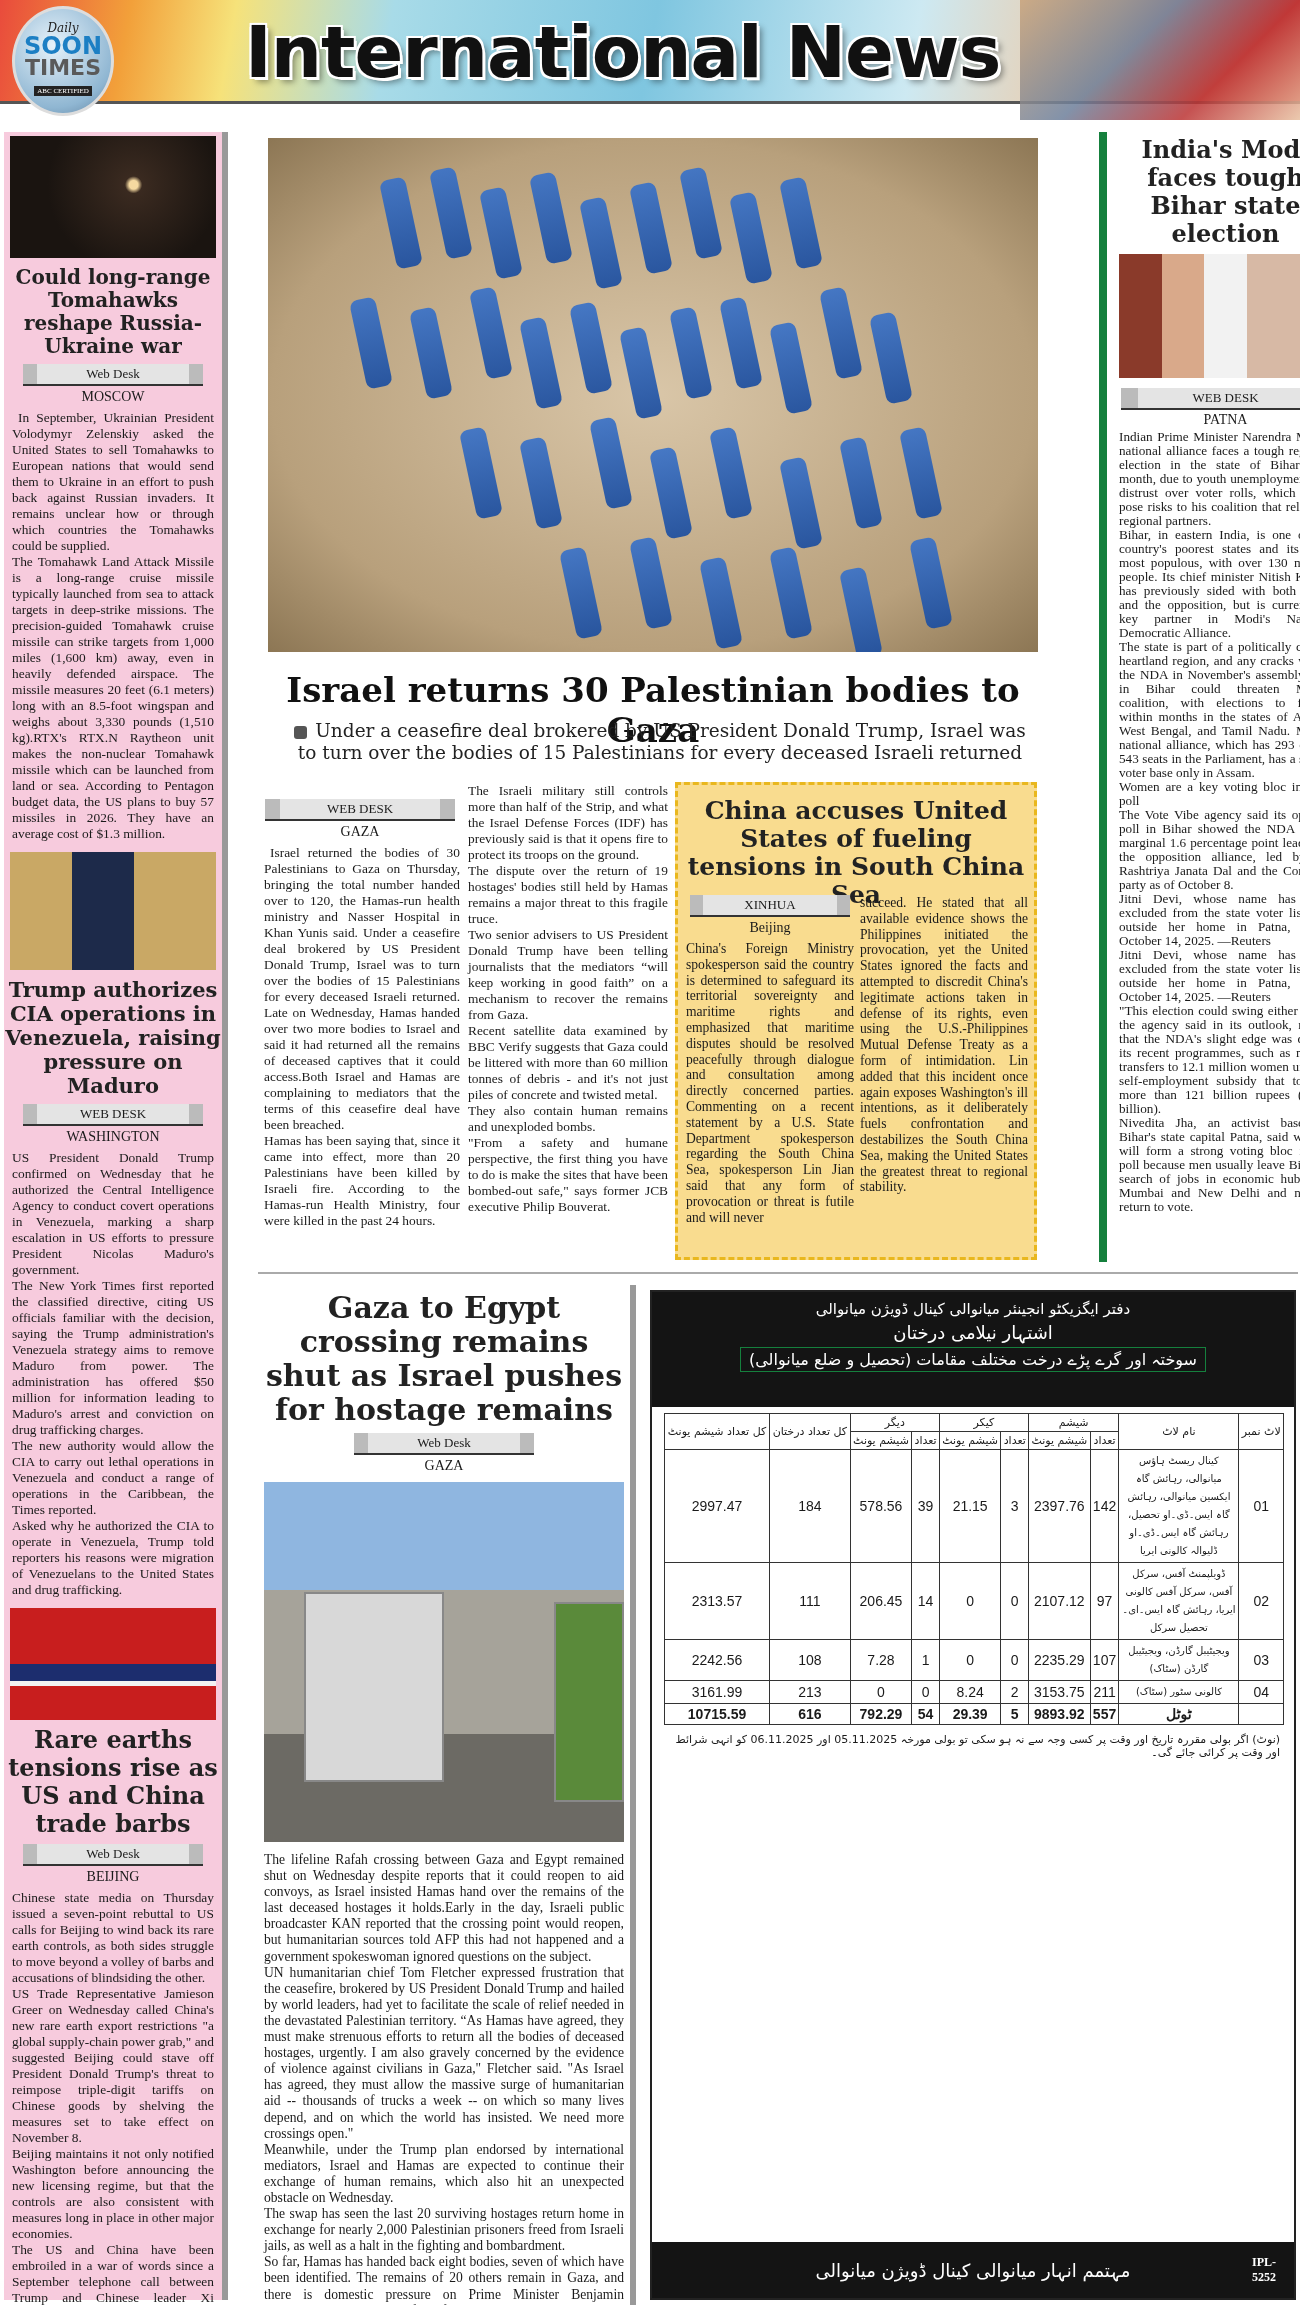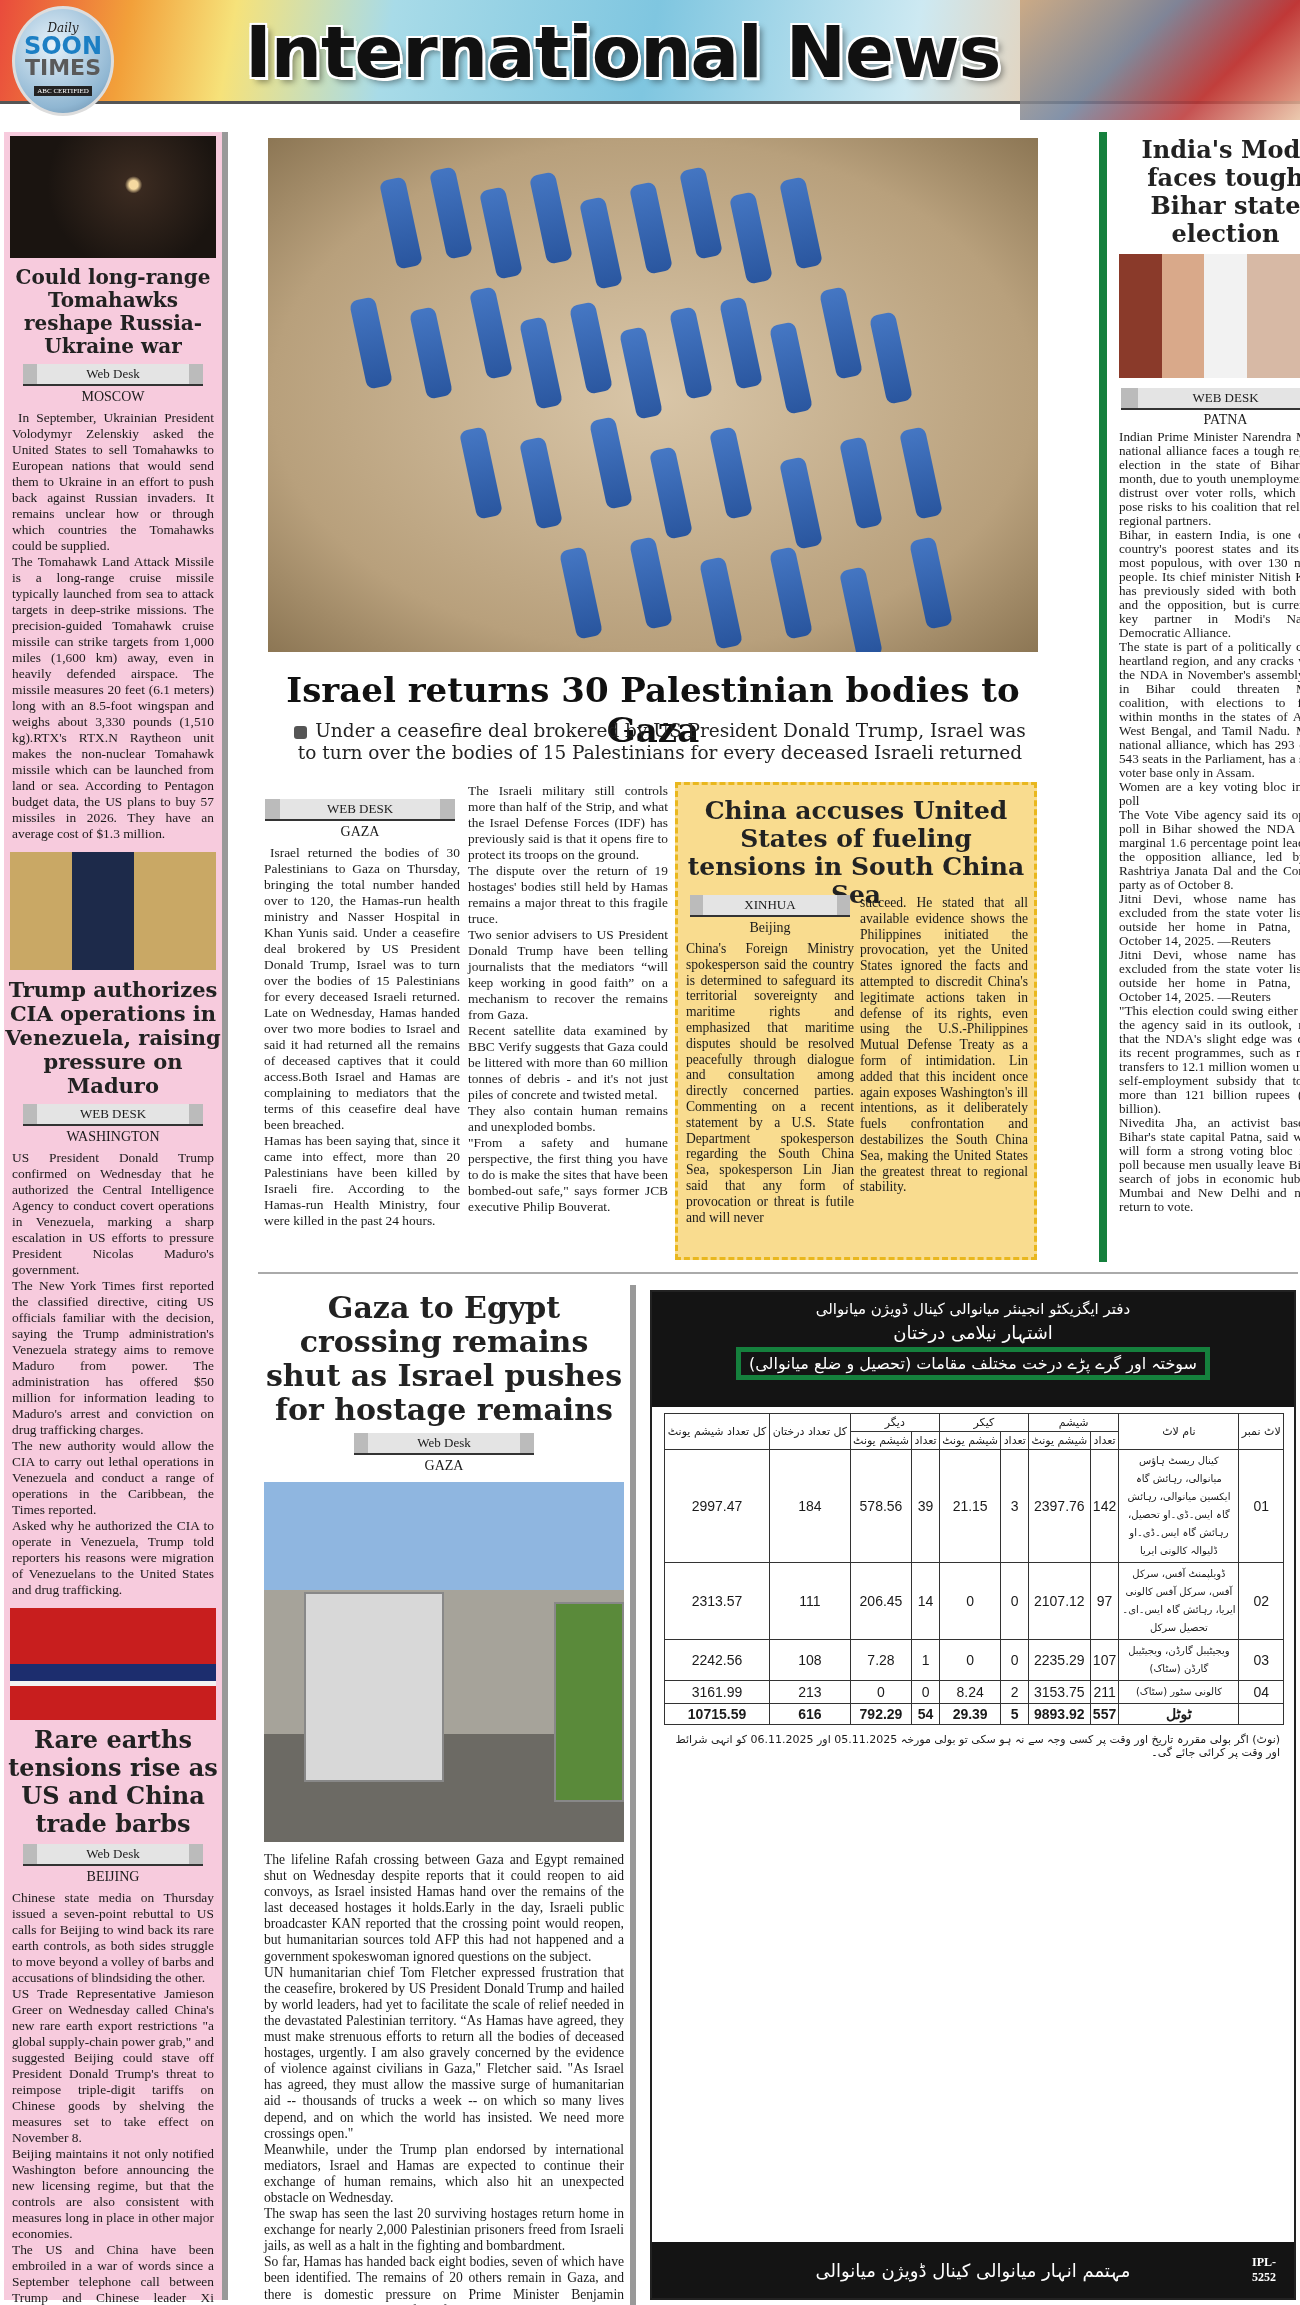--- a/index.html
+++ b/index.html
@@ -39,21 +39,21 @@
 
   .gaza2 { position: absolute; left: 258px; top: 1285px; width: 378px; height: 1020px; border-right: 6px solid #999; }
   .gaza2 .headline { font-size: 30px; line-height: 34px; margin-top: 6px; }
   .gaza2-photo { margin: 8px 6px 0; height: 360px; background: linear-gradient(180deg, #8fb6e0 0 30%, #a6a39a 30% 70%, #6c6a64 70%); position: relative; }
   .truck { position: absolute; background: #d8d8d8; border: 2px solid #888; }
 
   .ad { position: absolute; left: 650px; top: 1290px; width: 646px; height: 1010px; border: 2px solid #222; background: #fff; }
   .ad-head { background: #141414; color: #fff; text-align: center; direction: rtl; padding: 8px 10px; height: 115px; font-family: "DejaVu Sans", sans-serif; }
   .ad-head .l1 { font-size: 15px; }
   .ad-head .l2 { font-size: 18px; margin-top: 4px; }
-  .ad-head .l3 { font-size: 16px; margin-top: 4px; border: 5px solid #15803d; display: inline-block; padding: 2px 8px; }
+  .ad-head .l3 { font-size: 16px; margin-top: 4px; border: 1px solid #15803d; display: inline-block; padding: 2px 8px; }
   .ad-text { direction: rtl; font-family: "DejaVu Sans", sans-serif; font-size: 11px; line-height: 22px; padding: 6px 12px; text-align: justify; height: 340px; overflow: hidden; color: #222; }
   table.lot { border-collapse: collapse; margin: 6px 12px 0; width: 620px; font-family: "Liberation Sans", sans-serif; font-size: 14px; direction: rtl; }
   table.lot td, table.lot th { border: 1px solid #333; text-align: center; padding: 2px; }
   table.lot th { font-family: "DejaVu Sans", sans-serif; font-weight: normal; font-size: 11px; }
   table.lot td.name { font-family: "DejaVu Sans", sans-serif; font-size: 10px; line-height: 18px; width: 120px; }
   table.lot tr.total td { font-weight: bold; }
   .ad-note { direction: rtl; font-family: "DejaVu Sans", sans-serif; font-size: 11px; padding: 8px 14px; }
   .ad-foot { position: absolute; bottom: 0; left: 0; right: 0; height: 56px; background: #141414; color: #fff; display: flex; align-items: center; justify-content: center; font-family: "DejaVu Sans", sans-serif; font-size: 18px; direction: rtl; }
   .ad-foot .code { position: absolute; right: auto; left: 600px; font-family: "Liberation Serif", serif; font-size: 12px; font-weight: bold; direction: ltr; }
 </style>

